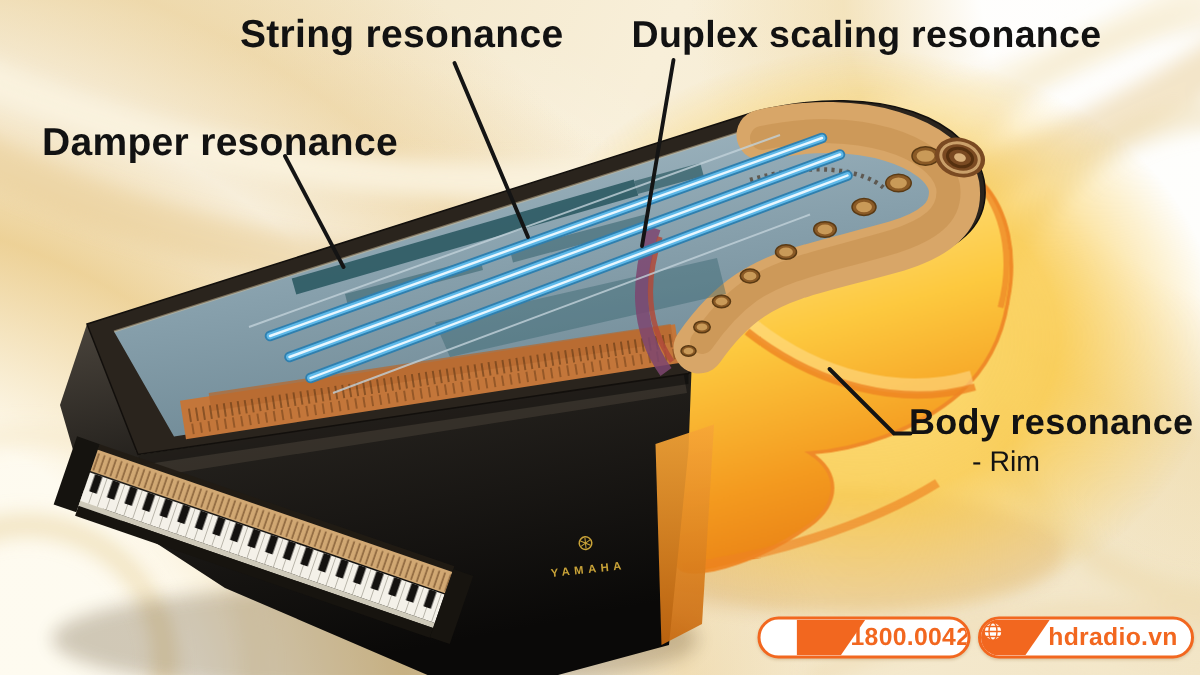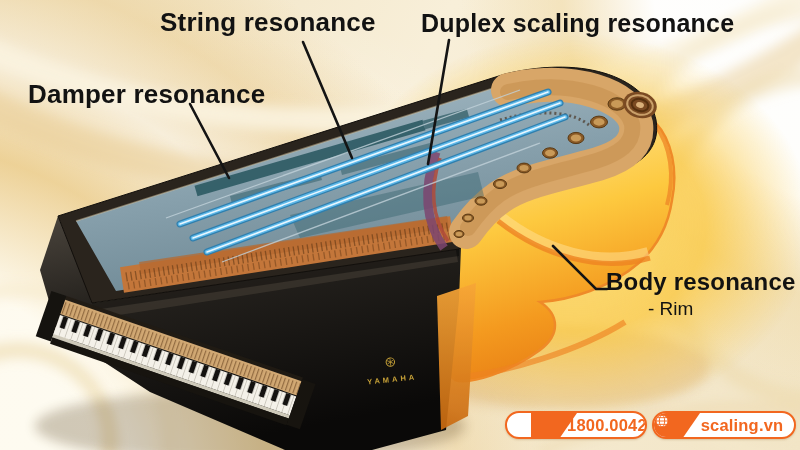--- a/index.html
+++ b/index.html
@@ -236,16 +236,16 @@
     <span class="badge-ico">
       <svg width="16" height="16" viewBox="0 0 24 24">
         <circle cx="12" cy="12" r="9" fill="#fff"></circle>
         <g stroke="#F2671F" stroke-width="1.4" fill="none">
           <circle cx="12" cy="12" r="9"></circle>
           <ellipse cx="12" cy="12" rx="4" ry="9"></ellipse>
           <path d="M3 12 H21 M4.3 7 H19.7 M4.3 17 H19.7"></path>
         </g>
       </svg>
     </span>
-    <span class="badge-txt">scaling.vn</span>
+    <span class="badge-txt">hdradio.vn</span>
   </div>
 
 </div>
 
 </body></html>

